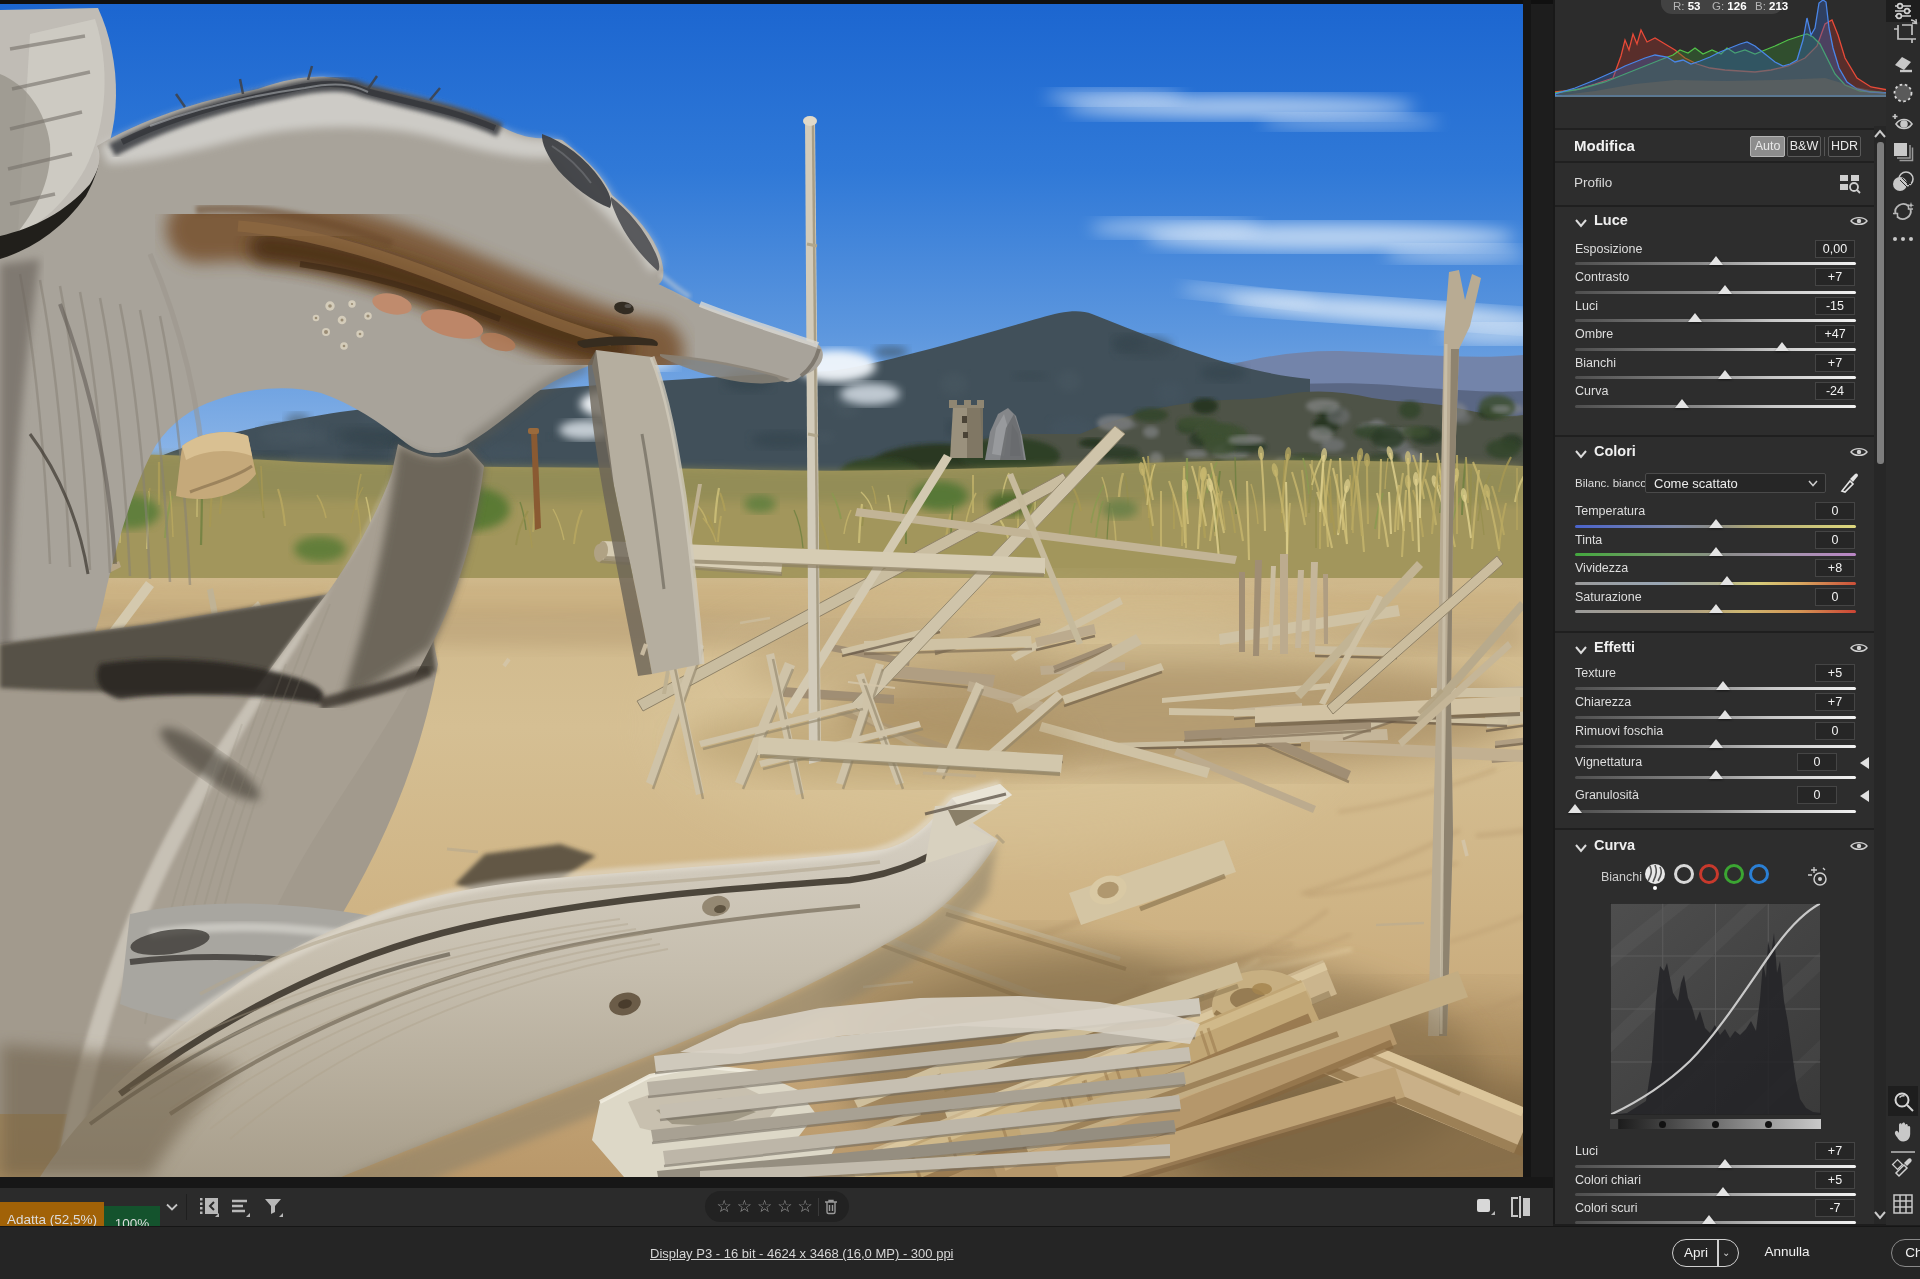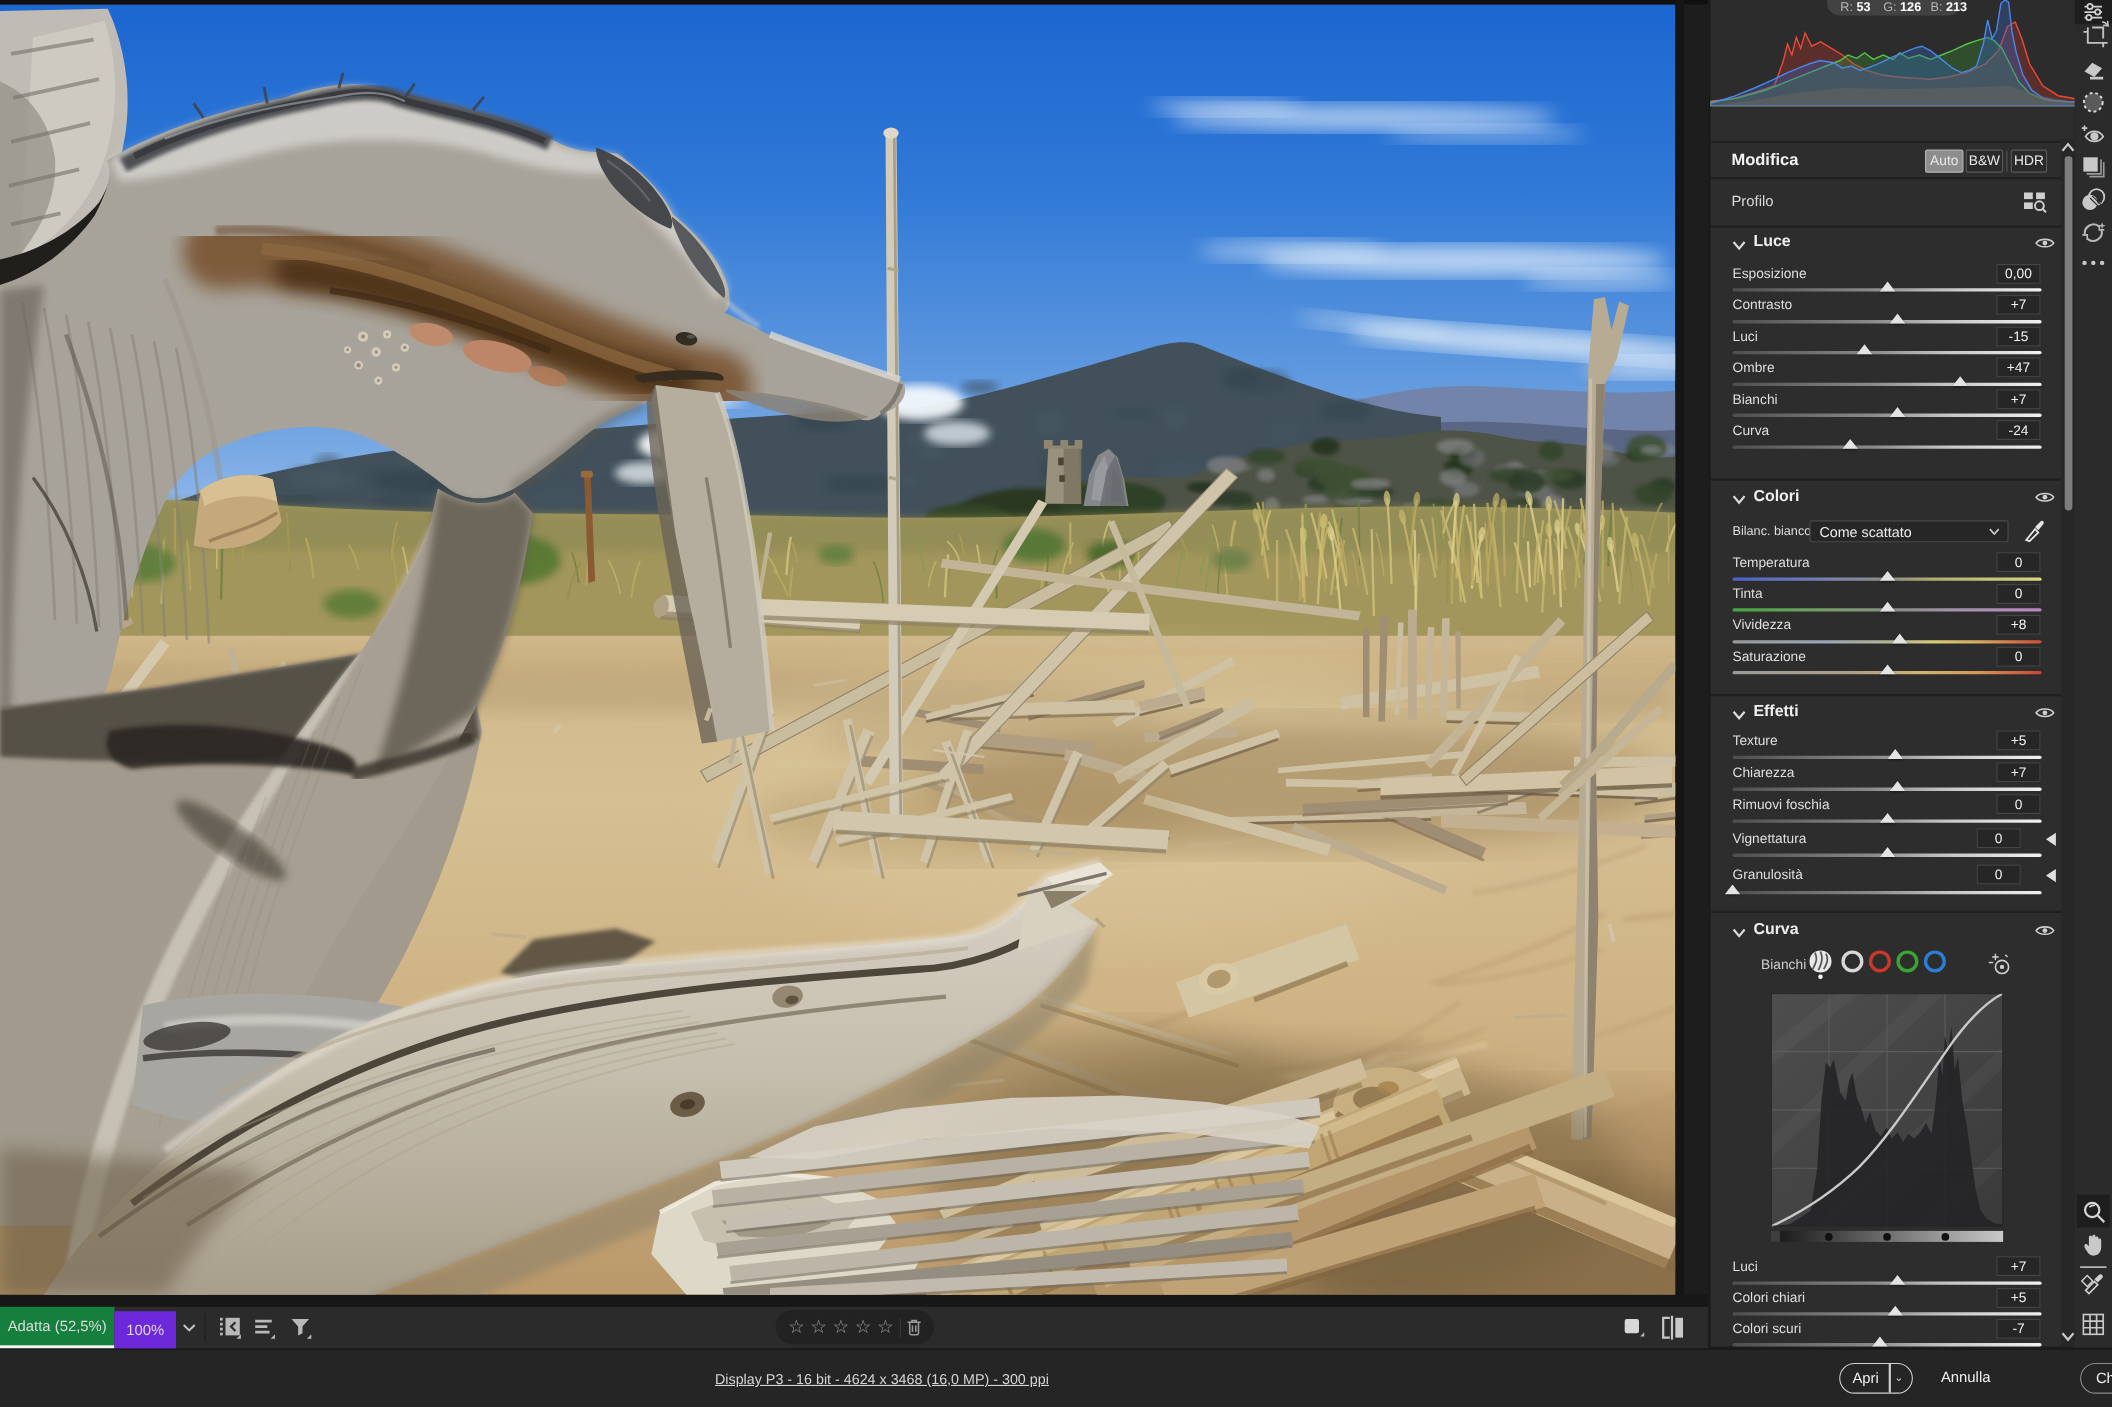--- a/index.html
+++ b/index.html
@@ -3,23 +3,23 @@
 <meta charset="utf-8">
 <style>
   * { margin:0; padding:0; box-sizing:border-box; }
   html,body { width:1920px; height:1279px; overflow:hidden; background:#1d1d1d;
     font-family:"Liberation Sans", sans-serif; }
   .abs { position:absolute; }
   #app { position:relative; width:1920px; height:1279px; background:#1d1d1d; }
   #photo { left:0; top:4px; width:1523px; height:1173px; }
   
   #bbar { left:0; top:1188px; width:1553px; height:38px; background:#2b2b2b; color:#dcdcdc; }
-  #bbar .tab1 { position:absolute; left:0; top:0; width:104px; height:38px; background:#15803d;
+  #bbar .tab1 { position:absolute; left:0; top:14px; width:104px; height:38px; background:#a16207;
     border-bottom:3px solid #f5f5f5; text-align:center; line-height:36px; font-size:13.5px; }
-  #bbar .tab2 { position:absolute; left:104px; top:4px; width:56px; height:38px; background:#6d28d9;
+  #bbar .tab2 { position:absolute; left:104px; top:18px; width:56px; height:38px; background:#14532d;
     text-align:center; line-height:36px; font-size:13.5px; }
   #bbar .chev { position:absolute; left:162px; top:0; width:20px; height:38px; display:flex; align-items:center; justify-content:center; }
   .bicon { position:absolute; top:7px; width:24px; height:24px; }
   #stars { position:absolute; left:705px; top:3px; width:144px; height:31px; background:#222;
     border-radius:16px; color:#9a9a9a; font-size:17px; display:flex; align-items:center; justify-content:center; gap:5px;}
   
   #footer { left:0; top:1226px; width:1920px; height:53px; background:#252525; border-top:1px solid #161616; color:#cfcfcf; }
   #footer .link { position:absolute; left:650px; top:19px; width:250px; text-align:center; font-size:13px;
     text-decoration:underline; color:#d6d6d6; white-space:nowrap; }
   .pill { position:absolute; top:12px; height:28px; border-radius:14px; color:#f0f0f0;

